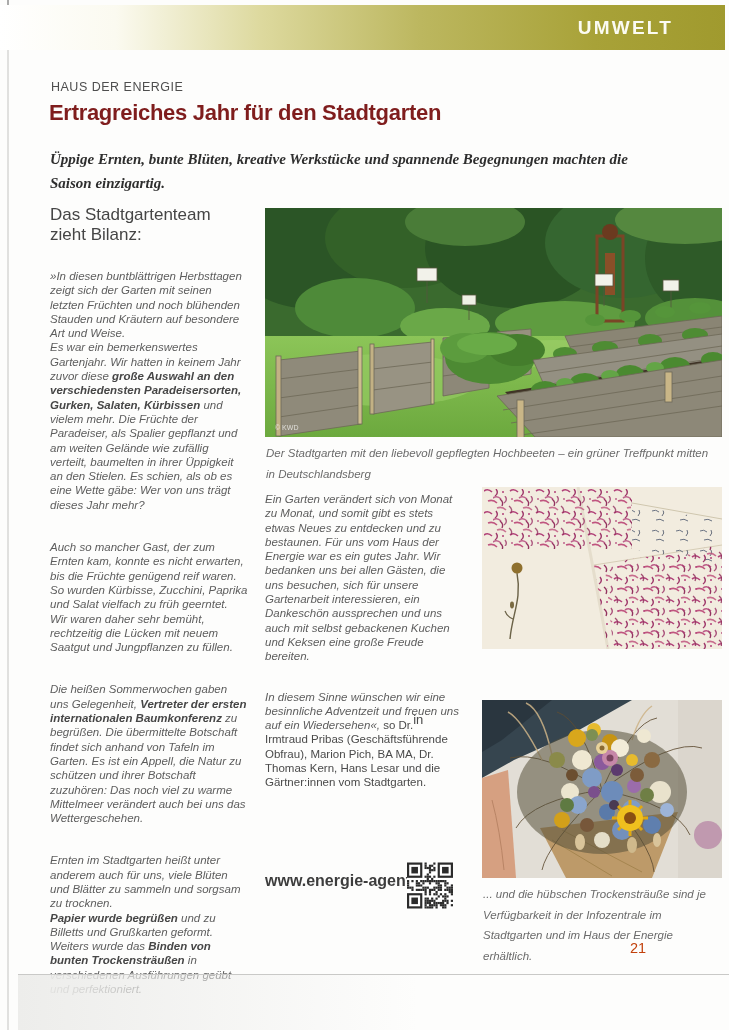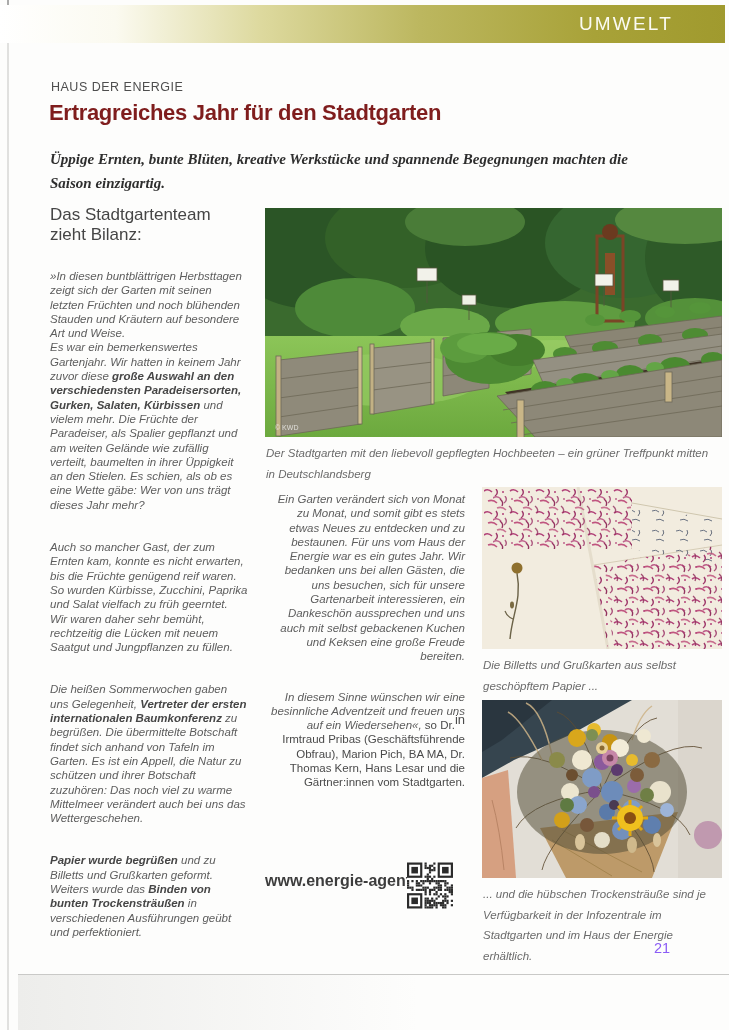--- a/index.html
+++ b/index.html
@@ -5,53 +5,53 @@
   html,body{margin:0;padding:0;background:#ffffff;}
   .page{position:relative;width:729px;height:1030px;background:#fdfdfc;overflow:hidden;
         font-family:"Liberation Sans",sans-serif;}
   
   .edge-left{position:absolute;left:7px;top:0;width:2px;height:100%;
              background:linear-gradient(#8f8f8f 0 6px,#d7d7d5 6px 100%);opacity:.75;}
   .edge-bottom{position:absolute;left:18px;top:974px;width:711px;height:1px;background:#c9c9c7;}
   .shade-bottom{position:absolute;left:18px;top:975px;width:400px;height:55px;
                 background:linear-gradient(90deg,#ededeb,rgba(250,250,249,0));}
   
-  .topbar{position:absolute;left:0;top:5px;width:725px;height:38px;box-sizing:border-box;
+  .topbar{position:absolute;left:0;top:5px;width:725px;height:45px;box-sizing:border-box;
           display:flex;align-items:center;justify-content:flex-end;padding-right:52px;
-          background:linear-gradient(90deg,#ffffff 0%,#fbfaf0 16%,#ddd99e 36%,#bcb75f 58%,#a8a238 82%,#a09a2e 100%);}
+          background:linear-gradient(90deg,#ffffff 0%,#fbfaf0 16%,#ddd99e 36%,#bcb75f 58%,#a8a238 82%,#a09a2e 100%);font-weight:bold;}
   .section-label{color:#fbfbf2;font-size:19px;letter-spacing:2.2px;}
   .kicker{position:absolute;left:51px;top:80px;font-size:12.5px;color:#4e4e4e;letter-spacing:.5px;}
   .headline{position:absolute;left:49px;top:100px;margin:0;font-size:22px;font-weight:700;
             color:#7f1d1d;letter-spacing:-.3px;}
   .lede{position:absolute;left:50px;top:147px;width:645px;font-family:"Liberation Serif",serif;
         font-style:italic;font-weight:600;font-size:15px;line-height:24px;color:#2e2e2e;white-space:pre-line;}
   
   .col-left{position:absolute;left:50px;top:205px;width:198px;}
   .col-mid{position:absolute;left:265px;top:492px;width:200px;}
   .intro{margin:0 0 24px 0;font-size:17px;color:#454545;}
   p.body{margin:0 0 28px 0;font-size:11.5px;line-height:14.3px;color:#5d5d5d;
          font-style:italic;white-space:pre-line;}
-  .col-mid p.body{margin-bottom:26px;text-align:right;}
+  .col-mid p.body{margin-bottom:26px;}
   .seg-b{font-weight:700;color:#464646;}
   .seg-r{font-style:normal;color:#4a4a4a;}
   p.body sup{font-size:13px;line-height:0;}
   
   .caption{position:absolute;font-style:italic;font-size:11.5px;line-height:20.5px;color:#6b6b6b;}
   .caption-main{left:266px;top:443px;width:452px;}
   .caption-2{left:483px;top:655px;width:235px;}
   .caption-3{left:483px;top:884px;width:238px;}
   
   .photo-main{position:absolute;left:265px;top:208px;width:457px;height:229px;}
   .photo-2{position:absolute;left:482px;top:487px;width:240px;height:162px;}
   .photo-3{position:absolute;left:482px;top:700px;width:240px;height:178px;}
   .credit-text{font-style:normal;font-size:7px;fill:rgba(255,255,255,.7);}
   
   .website{position:absolute;left:265px;top:872px;font-size:16px;font-weight:700;color:#3d3d3d;}
   .qr{position:absolute;left:407px;top:861px;width:46px;height:49px;}
-  .page-number{position:absolute;left:654px;top:940px;font-size:14.5px;color:#8b5cf6;}
+  .page-number{position:absolute;left:630px;top:940px;font-size:14.5px;color:#c2410c;}
 </style>
 </head>
 <body>
 
 <div class="page">
   <div class="edge-left"></div>
 
   <div class="topbar">
     <span class="section-label">UMWELT</span>
   </div>
@@ -60,21 +60,22 @@
   <h1 class="headline">Ertragreiches Jahr für den Stadtgarten</h1>
   <div class="lede">Üppige Ernten, bunte Blüten, kreative Werkstücke und spannende Begegnungen machten die
 Saison einzigartig.</div>
 
   <div class="col-left">
     <p class="intro">Das Stadtgartenteam zieht Bilanz:</p>
     <p class="body"><span class="">»In diesen buntblättrigen Herbsttagen zeigt sich der Garten mit seinen letzten Früchten und noch blühenden Stauden und Kräutern auf besondere Art und Weise.
 Es war ein bemerkenswertes Gartenjahr. Wir hatten in keinem Jahr zuvor diese </span><span class="seg-b ">große Auswahl an den verschiedensten Paradeisersorten, Gurken, Salaten, Kürbissen</span><span class=""> und vielem mehr. Die Früchte der Paradeiser, als Spalier gepflanzt und am weiten Gelände wie zufällig verteilt, baumelten in ihrer Üppigkeit an den Stielen. Es schien, als ob es eine Wette gäbe: Wer von uns trägt dieses Jahr mehr?</span></p>
     <p class="body"><span class="">Auch so mancher Gast, der zum Ernten kam, konnte es nicht erwarten, bis die Früchte genügend reif waren. So wurden Kürbisse, Zucchini, Paprika und Salat vielfach zu früh geerntet. Wir waren daher sehr bemüht, rechtzeitig die Lücken mit neuem Saatgut und Jungpflanzen zu füllen.</span></p>
     <p class="body"><span class="">Die heißen Sommerwochen gaben uns Gelegenheit, </span><span class="seg-b ">Vertreter der ersten internationalen Baumkonferenz</span><span class=""> zu begrüßen. Die übermittelte Botschaft findet sich anhand von Tafeln im Garten. Es ist ein Appell, die Natur zu schützen und ihrer Botschaft zuzuhören: Das noch viel zu warme Mittelmeer verändert auch bei uns das Wettergeschehen.</span></p>
-    <p class="body"><span class="seg-b ">Papier wurde begrüßen</span><span class=""> und zu Billetts und Grußkarten geformt. Weiters wurde das </span><span class="seg-b ">Binden von bunten Trockensträußen</span><span class=""> in verschiedenen Ausführungen geübt und perfektioniert.</span></p>
+    <p class="body"><span class="">Ernten im Stadtgarten heißt unter anderem auch für uns, viele Blüten und Blätter zu sammeln und sorgsam zu trocknen.
+</span><span class="seg-b ">Papier wurde begrüßen</span><span class=""> und zu Billetts und Grußkarten geformt. Weiters wurde das </span><span class="seg-b ">Binden von bunten Trockensträußen</span><span class=""> in verschiedenen Ausführungen geübt und perfektioniert.</span></p>
   </div>
 
   <svg class="photo-main" viewBox="0 0 457 229" preserveAspectRatio="none" aria-hidden="true">
     <defs>
       <linearGradient id="grass" x1="0" y1="0" x2="0" y2="1">
         <stop offset="0" stop-color="#8cc558"></stop>
           <stop offset="1" stop-color="#6ca93e"></stop>
       </linearGradient>
     </defs>
     <rect width="457" height="140" fill="#3a6a2e"></rect>
@@ -360,21 +361,20 @@
     <g transform="translate(11,9)">
         <polygon points="112,72 229,53 229,150 120,150" fill="url(#pk)" opacity=".85"></polygon>
       </g>
     <g>
       <path d="M28,152 C30,128 40,112 35,86" stroke="#6b6247" stroke-width="1.4" fill="none"></path>
       <path d="M31,132 q-6,-2 -8,-8" stroke="#6b6247" stroke-width="1.2" fill="none"></path>
       <ellipse cx="30" cy="118" rx="2" ry="3.4" fill="#7a6a42"></ellipse>
       <circle cx="35" cy="81" r="5.5" fill="#8f702e"></circle>
     </g>
   </svg>
-  <div class="caption caption-2">Die Billetts und Grußkarten aus selbst geschöpftem Papier ...</div>
 
   <svg class="photo-3" viewBox="0 0 240 178" preserveAspectRatio="none" aria-hidden="true">
     <rect width="240" height="178" fill="#e2ded6"></rect>
     <polygon points="0,0 150,0 90,34 32,60 0,78" fill="#36454f"></polygon>
     <polygon points="0,0 70,0 20,40 0,52" fill="#2a363f"></polygon>
     <rect x="196" width="44" height="178" fill="#dbd6cd"></rect>
     <circle cx="226" cy="135" r="14" fill="#b98aa8" opacity=".8"></circle>
     <polygon points="0,78 26,70 34,178 0,178" fill="#d6a081"></polygon>
     <path d="M10,100 q8,30 12,70" stroke="#b98465" stroke-width="1" fill="none"></path>
     <polygon points="58,128 196,112 170,178 84,178" fill="#bd9a69"></polygon>

